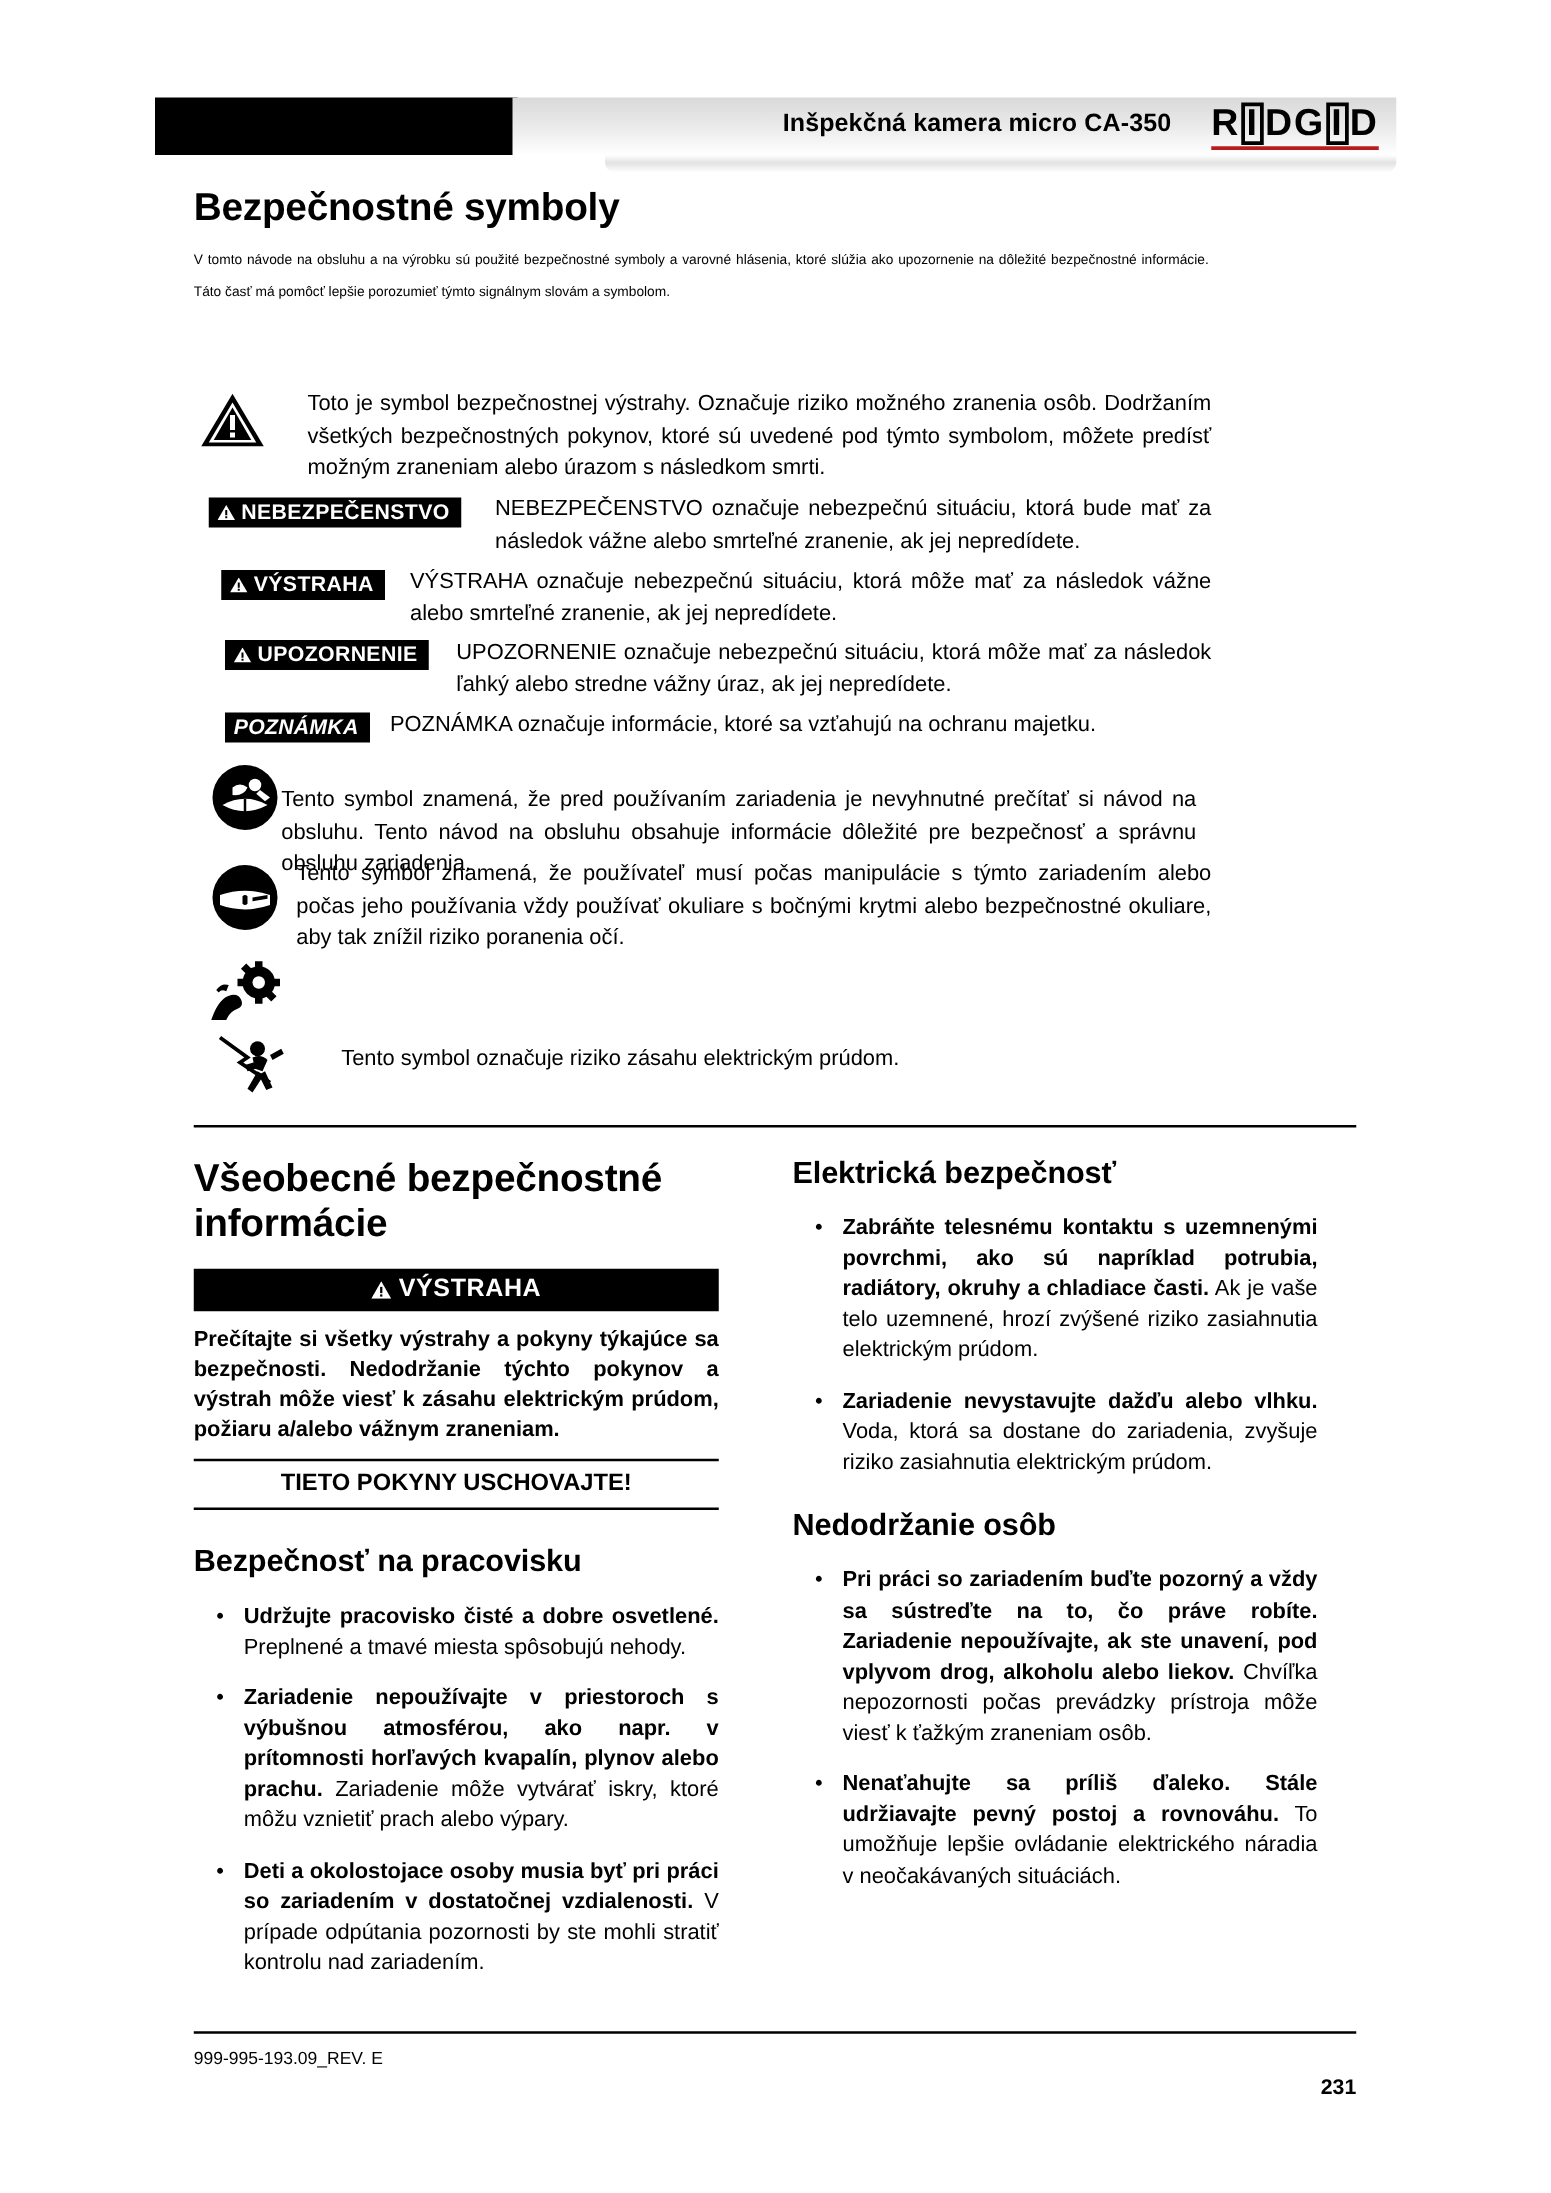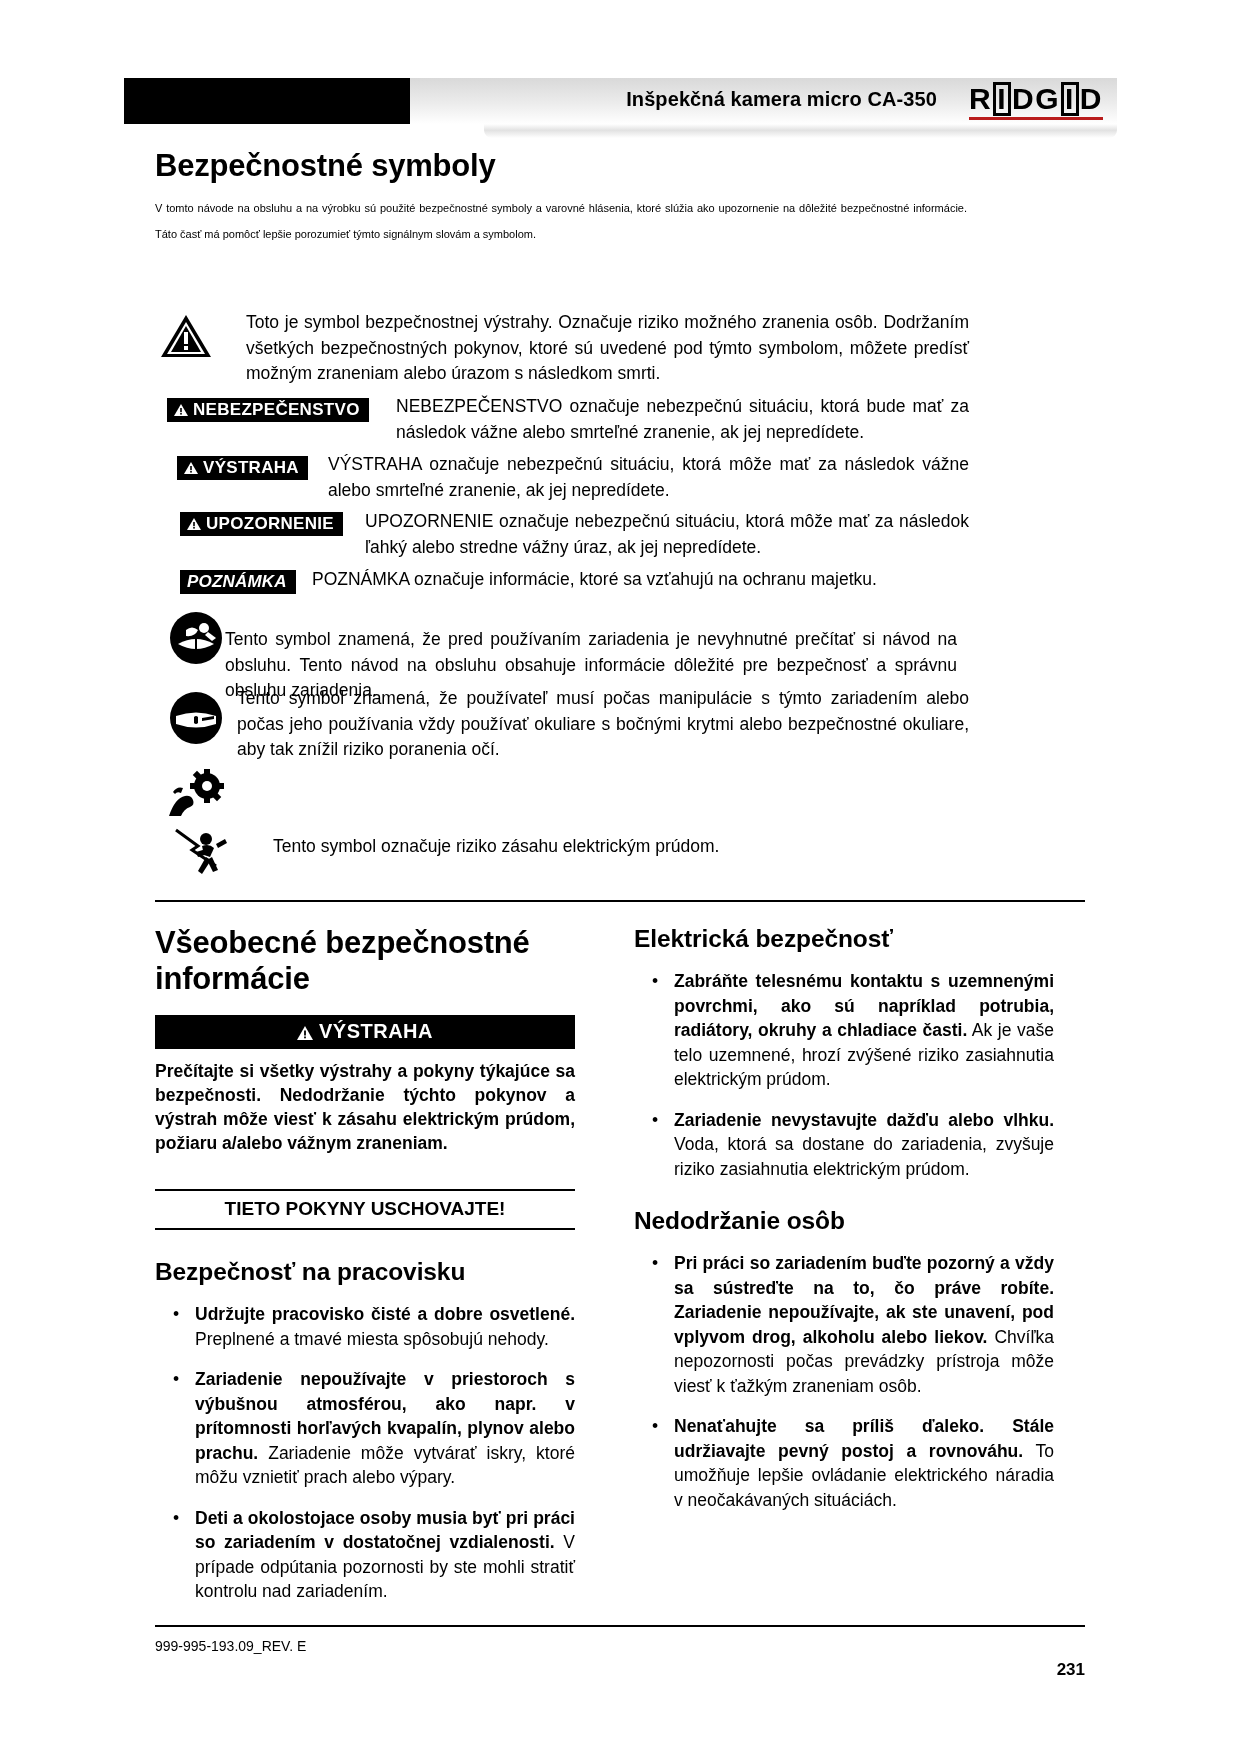--- a/index.html
+++ b/index.html
@@ -354,21 +354,21 @@
         <svg width="16" height="14" viewBox="0 0 16 14">
             <polygon points="8,0 16,14 0,14" fill="#fff"></polygon>
             <rect x="7.1" y="4.5" width="1.8" height="5" fill="#000"></rect>
             <rect x="7.1" y="10.5" width="1.8" height="1.8" fill="#000"></rect>
           </svg>
       </span><span>VÝSTRAHA</span>
     </div>
 
     <div class="bold-block" style="margin-top:10px;">Prečítajte si všetky výstrahy a pokyny týkajúce sa bezpečnosti. Nedodržanie týchto pokynov a výstrah môže viesť k zásahu elektrickým prúdom, požiaru a/alebo vážnym zraneniam.</div>
 
-    <div class="keep-box" style="margin-top:34px;">TIETO POKYNY USCHOVAJTE!</div>
+    <div class="keep-box" style="margin-top:12px;">TIETO POKYNY USCHOVAJTE!</div>
 
     <h2 class="sub-title" style="margin-top:28px;">Bezpečnosť na pracovisku</h2>
 
     <ul class="bullets" style="margin-top:16px;">
       <li>
         <span class="dot">•</span>
         <b>Udržujte pracovisko čisté a dobre osvetlené.</b><span> Preplnené a tmavé miesta spôsobujú nehody.</span>
       </li>
       <li>
         <span class="dot">•</span>

